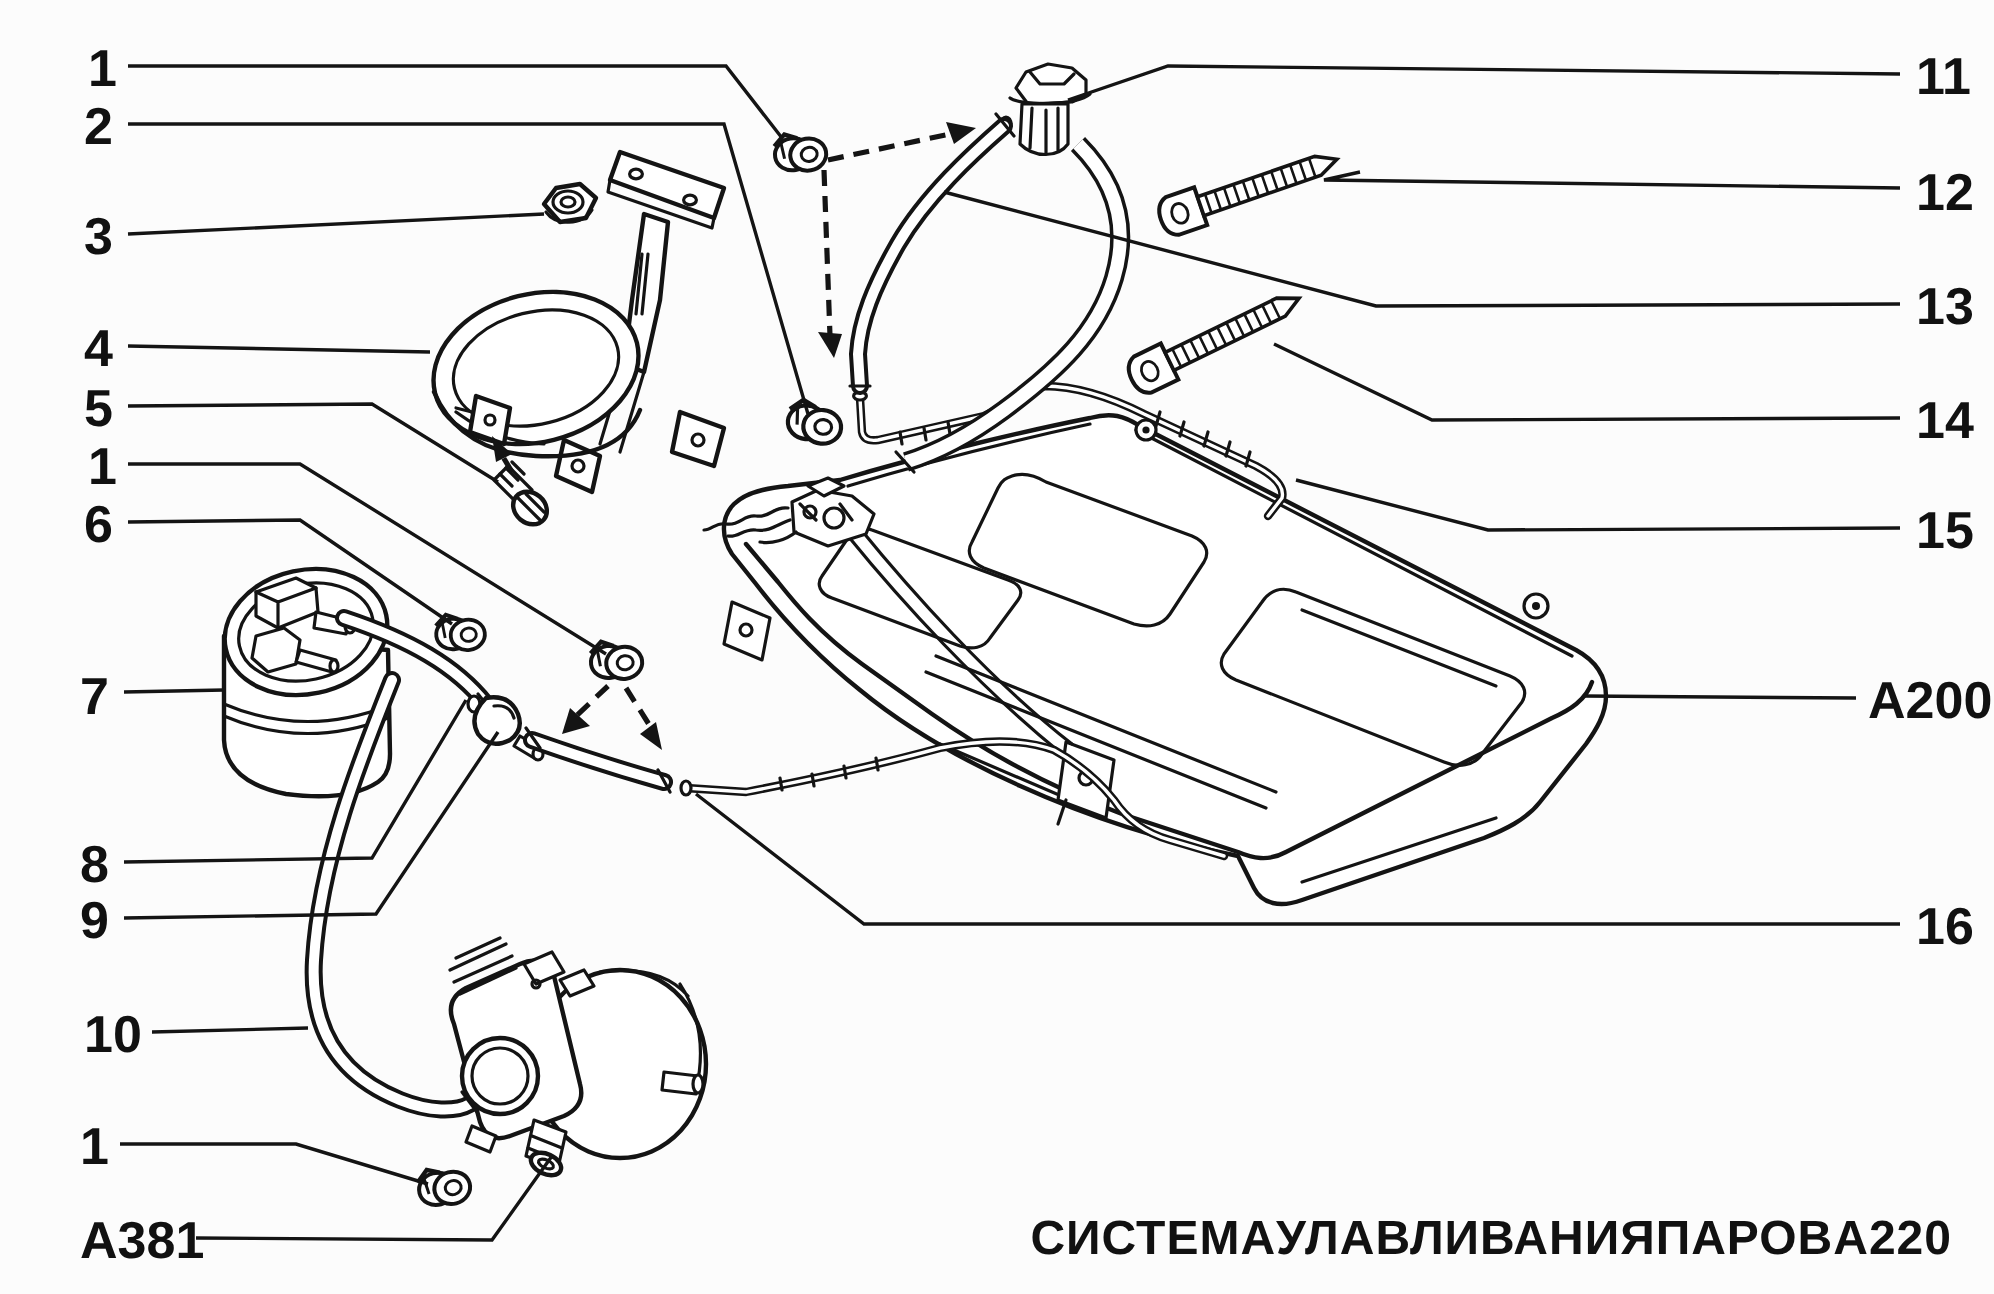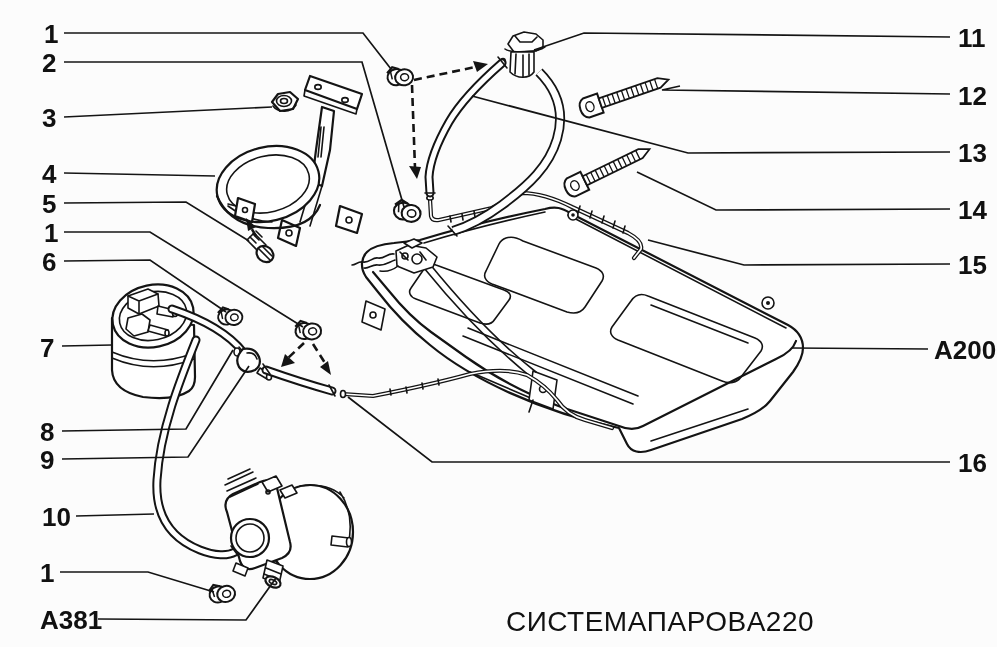--- a/index.html
+++ b/index.html
@@ -12,21 +12,21 @@
   .hoseO{fill:none;stroke:#141414;stroke-width:9;stroke-linecap:round;}
   .hoseI{fill:none;stroke:#ffffff;stroke-width:5;stroke-linecap:round;}
   .tubeO{fill:none;stroke:#141414;stroke-width:10;stroke-linecap:butt;}
   .tubeI{fill:none;stroke:#ffffff;stroke-width:6.5;stroke-linecap:butt;}
   .pipeO{fill:none;stroke:#141414;stroke-width:4.2;stroke-linecap:round;}
   .pipeI{fill:none;stroke:#ffffff;stroke-width:1.7;stroke-linecap:round;}
   .dash{fill:none;stroke:#141414;stroke-width:2.6;stroke-dasharray:8 5;stroke-linecap:butt;}
   .ah{fill:#141414;stroke:none;}
   .callout-label{font-family:"Liberation Sans",sans-serif;font-weight:bold;font-size:26px;fill:#111;}
   #caption{position:absolute;left:344px;top:606px;width:632px;display:flex;
-           justify-content:center;font-weight:normal;font-size:28px;color:#111;
+           justify-content:flex-end;font-weight:bold;font-size:24px;color:#111;
            letter-spacing:0.5px;white-space:nowrap;}
 </style>
 </head>
 <body>
 
 <div id="page">
 <svg width="997" height="647" viewBox="0 0 997 647">
   <defs>
     <g id="clampdef">
       <ellipse cx="-3.5" cy="-0.5" rx="9" ry="8" fill="#fff" stroke="#141414" stroke-width="2"></ellipse>
@@ -295,16 +295,17 @@
         <text x="958" y="274" class="callout-label">15</text>
         <polyline points="928,349 792,348" fill="none" stroke="#141414" stroke-width="1.7"></polyline>
         <text x="934" y="359" class="callout-label">A200</text>
         <polyline points="950,462 432,462 348,397" fill="none" stroke="#141414" stroke-width="1.7"></polyline>
         <text x="958" y="472" class="callout-label">16</text>
       </g>
 </svg>
 
 <div id="caption">
   <span>СИСТЕМА</span>
+  <span>УЛАВЛИВАНИЯ</span>
   <span>ПАРОВ</span>
   <span>А220</span>
 </div>
 </div>
 
 </body></html>

